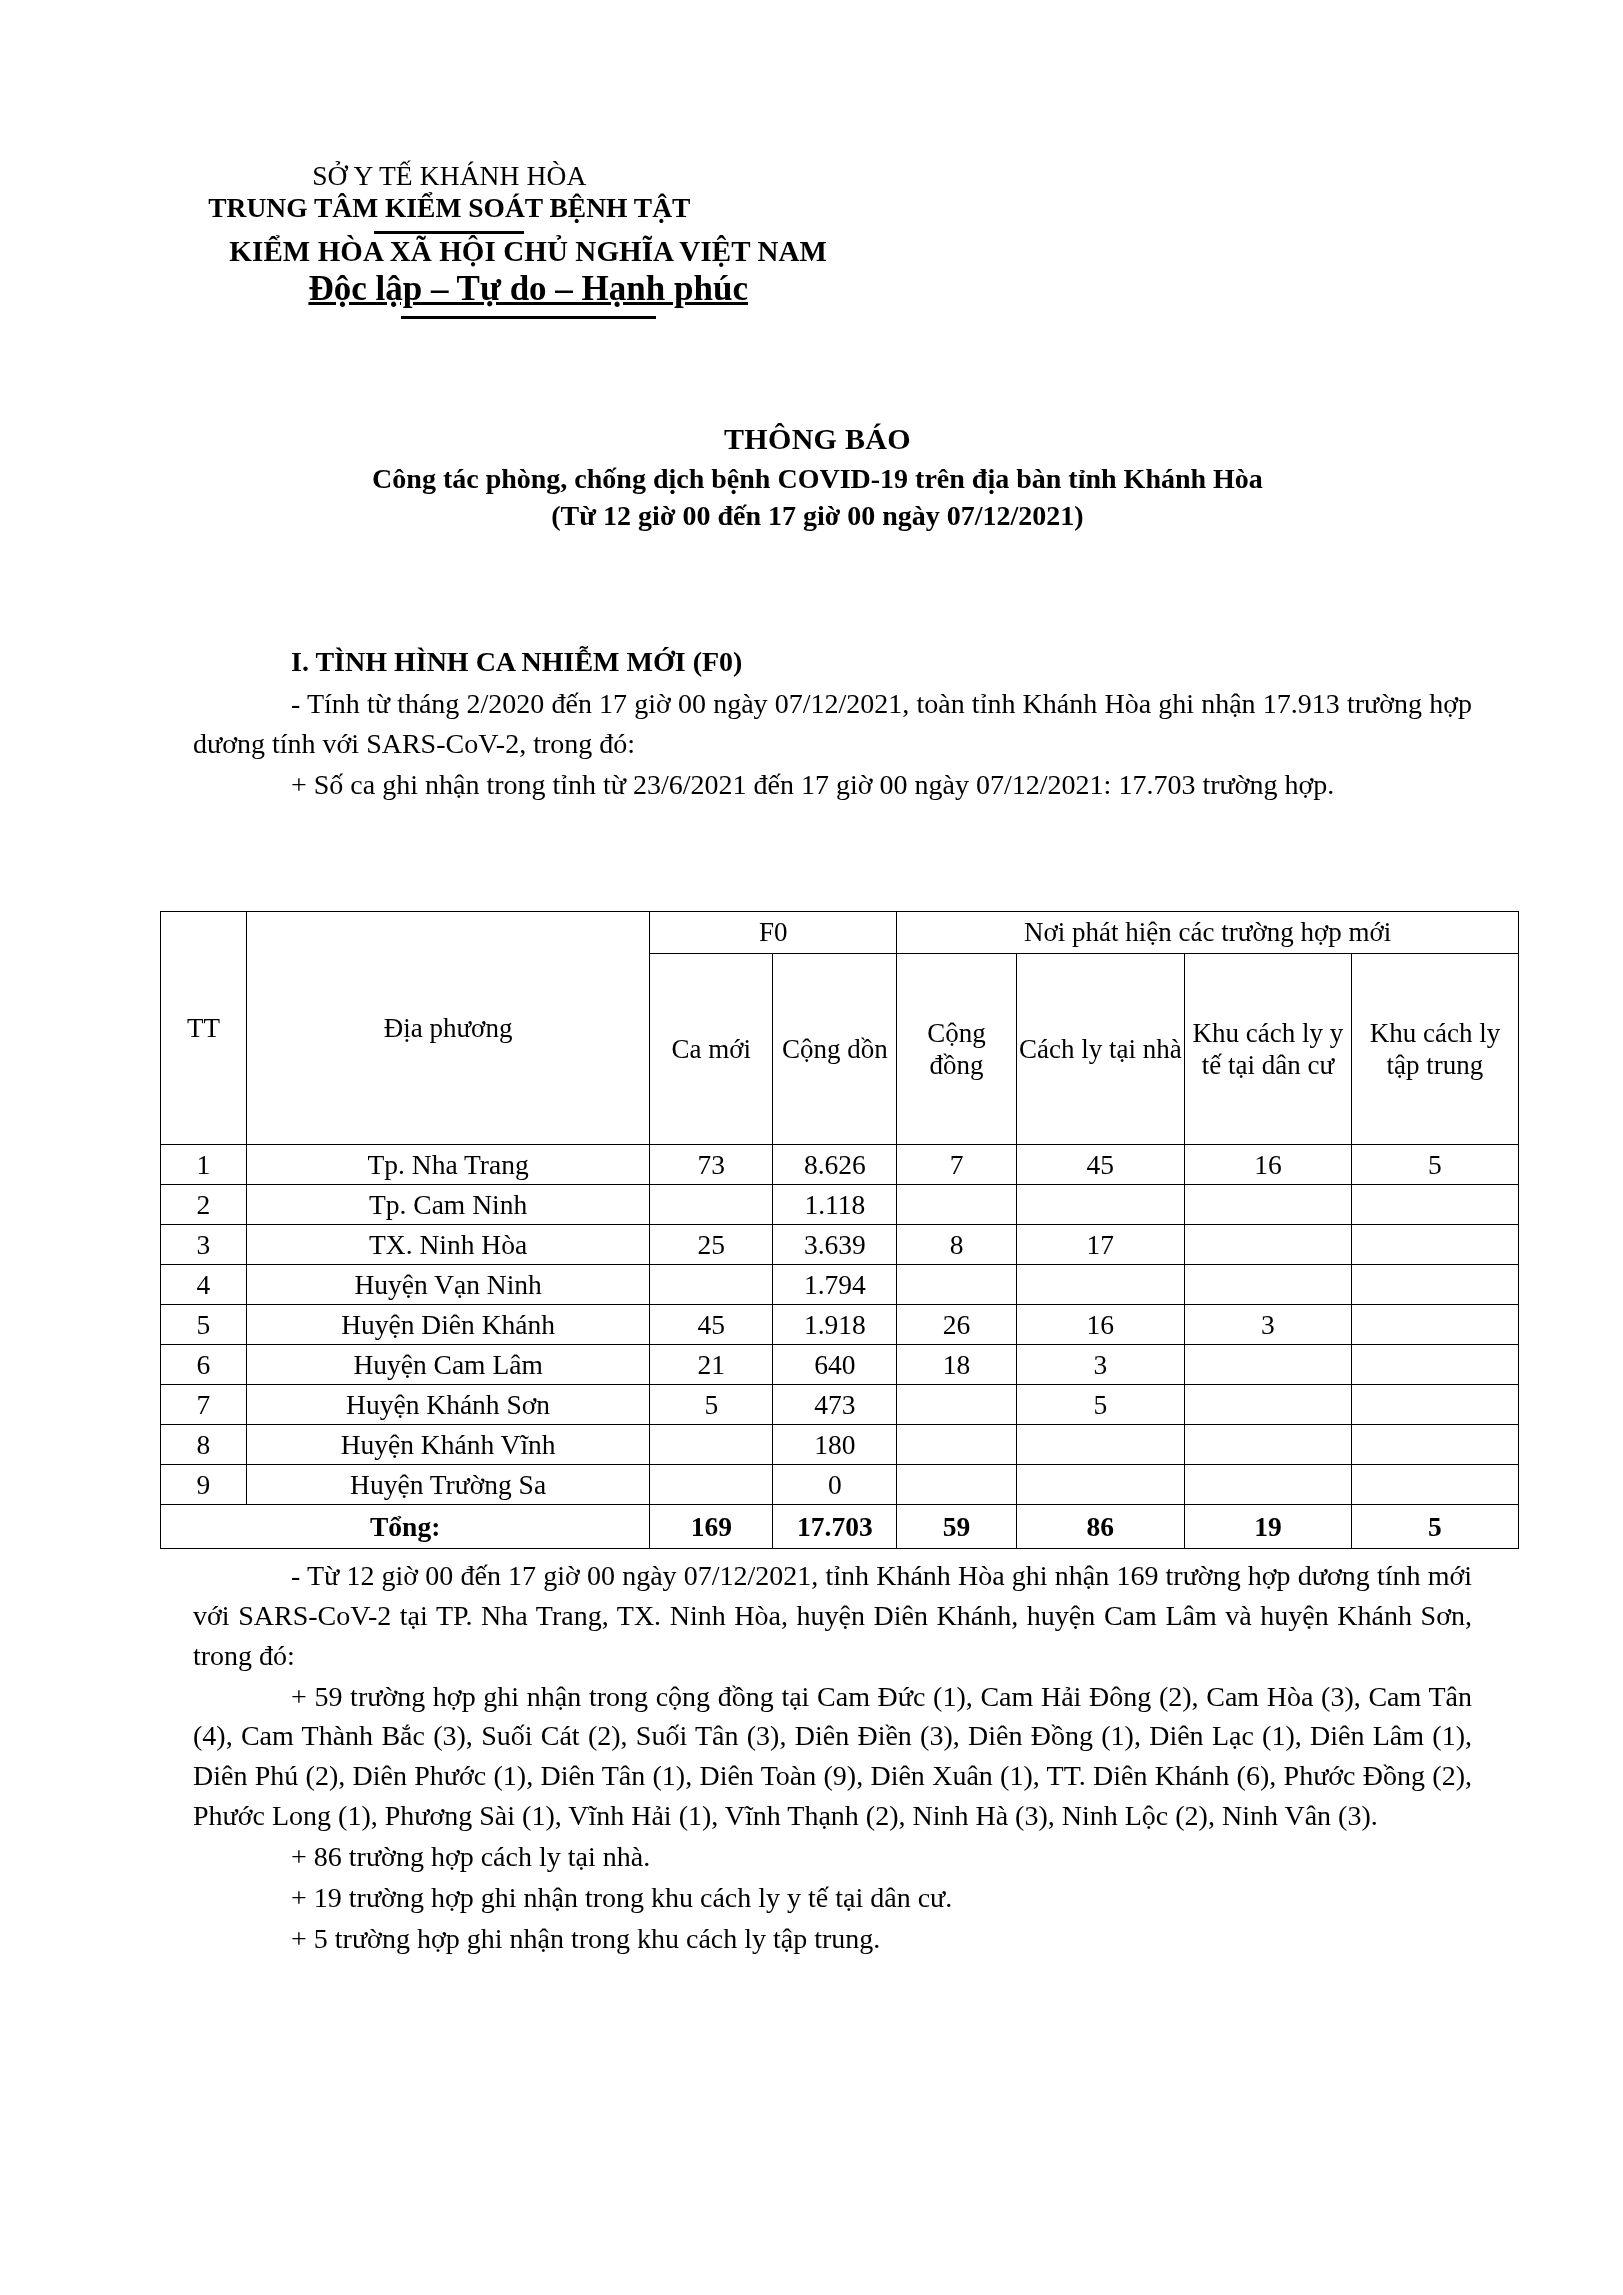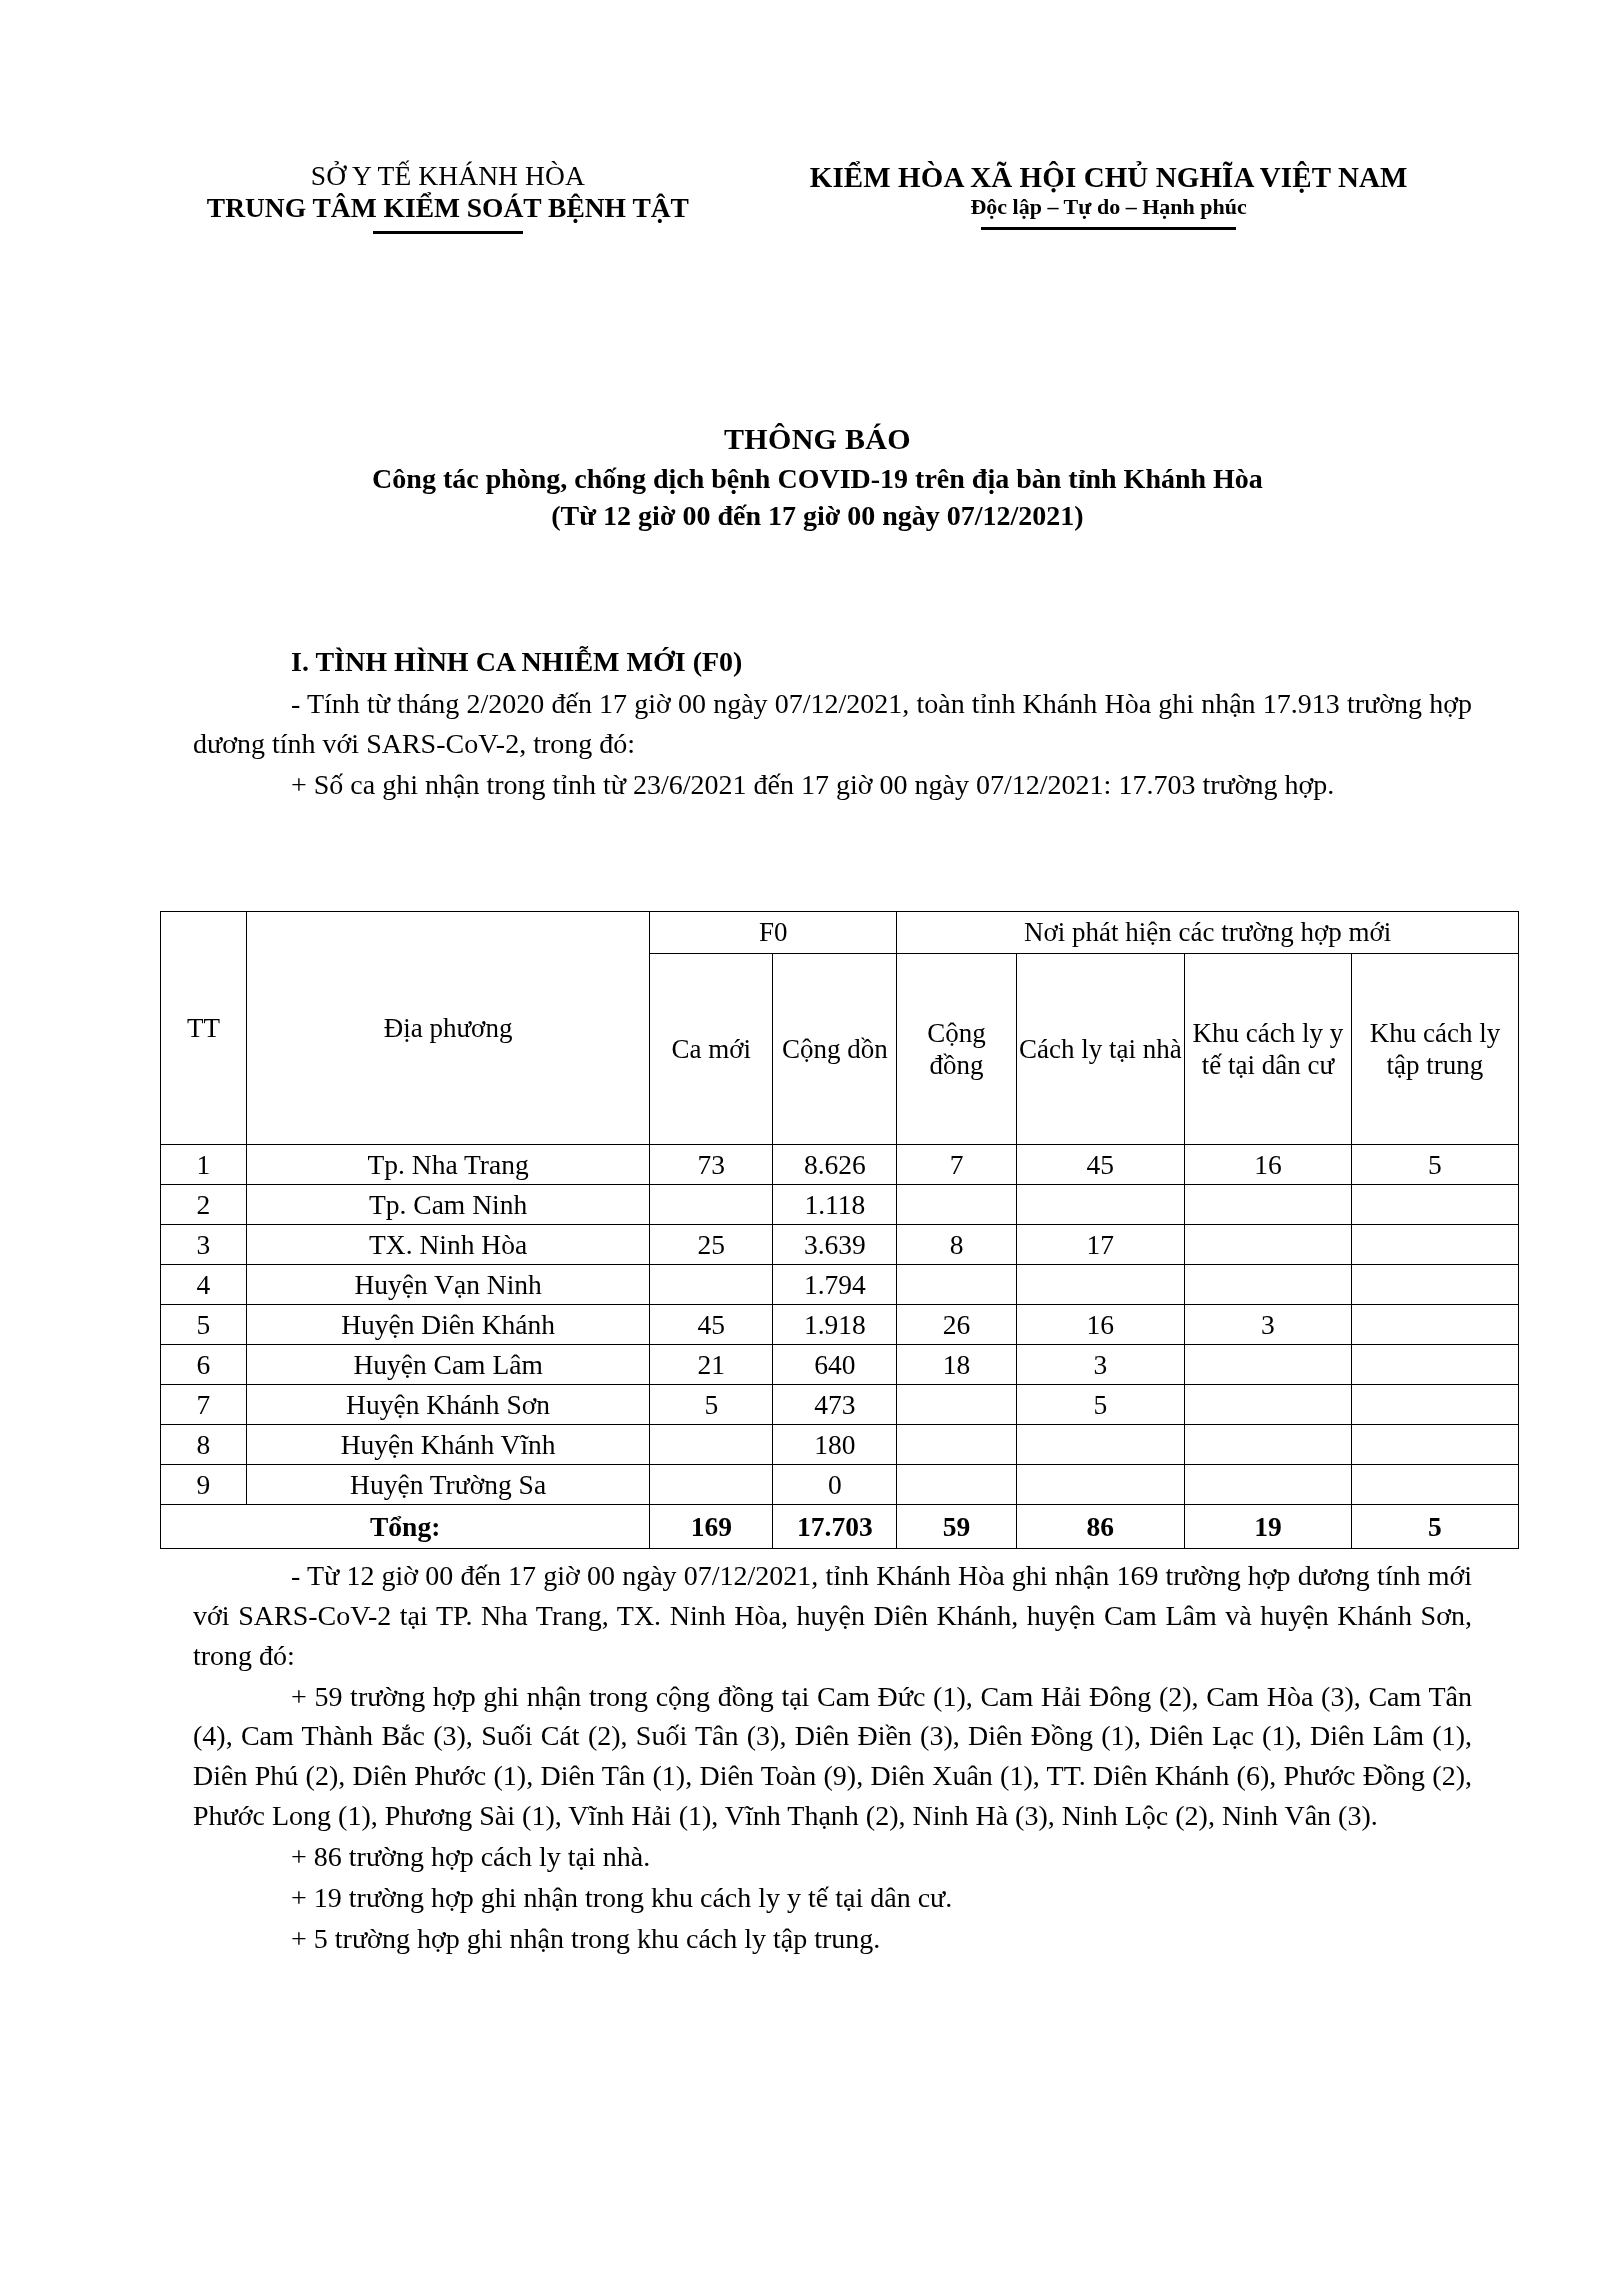--- a/index.html
+++ b/index.html
@@ -21,21 +21,21 @@
     box-sizing: border-box;
   }
 
   
   .letterhead {
     position: absolute;
     left: 160px;
     top: 160px;
     width: 1315px;
     display: flex;
-    flex-direction: row;
+    flex-direction: column;
     align-items: flex-start;
   }
   .lh-left {
     width: 44%;
     text-align: center;
     padding-right: 6.5px;
   }
   .lh-right {
     width: 56%;
     text-align: center;
@@ -51,21 +51,22 @@
     font-weight: bold;
     line-height: 1.18;
     white-space: nowrap;
   }
   .lh-right .lh-line1 {
     font-weight: bold;
     font-size: 29px;
   }
   .lh-right .lh-line2 {
     font-weight: bold;
-    font-size: 22px;
+    font-size: 35px;
+    text-decoration: underline;
   }
   .rule {
     height: 2.6px;
     background: #000;
     margin: 6.5px auto 0 auto;
   }
   .rule-left { width: 150px; }
   .rule-right { width: 255px; height: 3.3px; }
 
   

